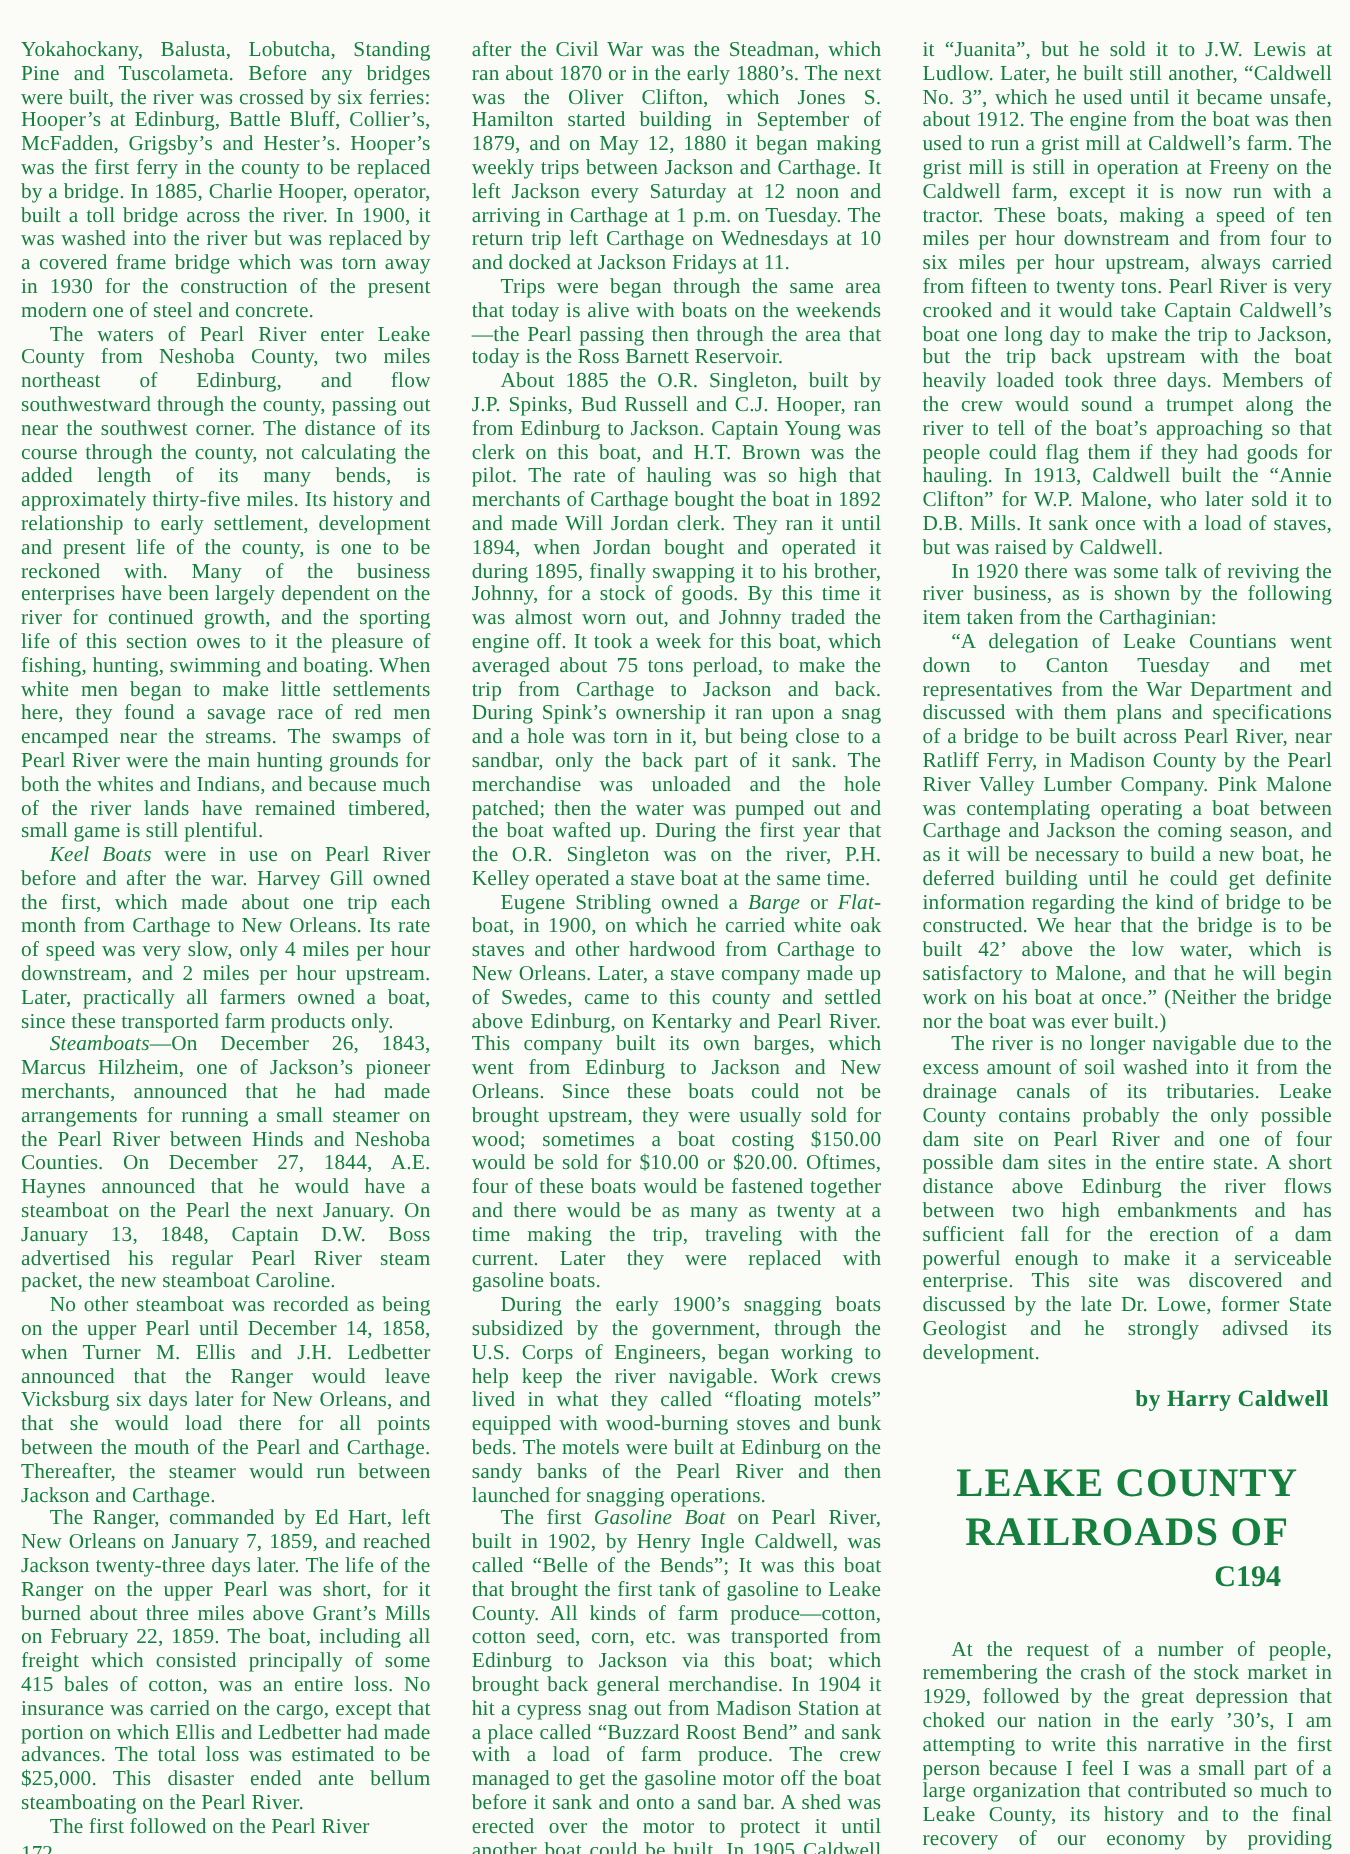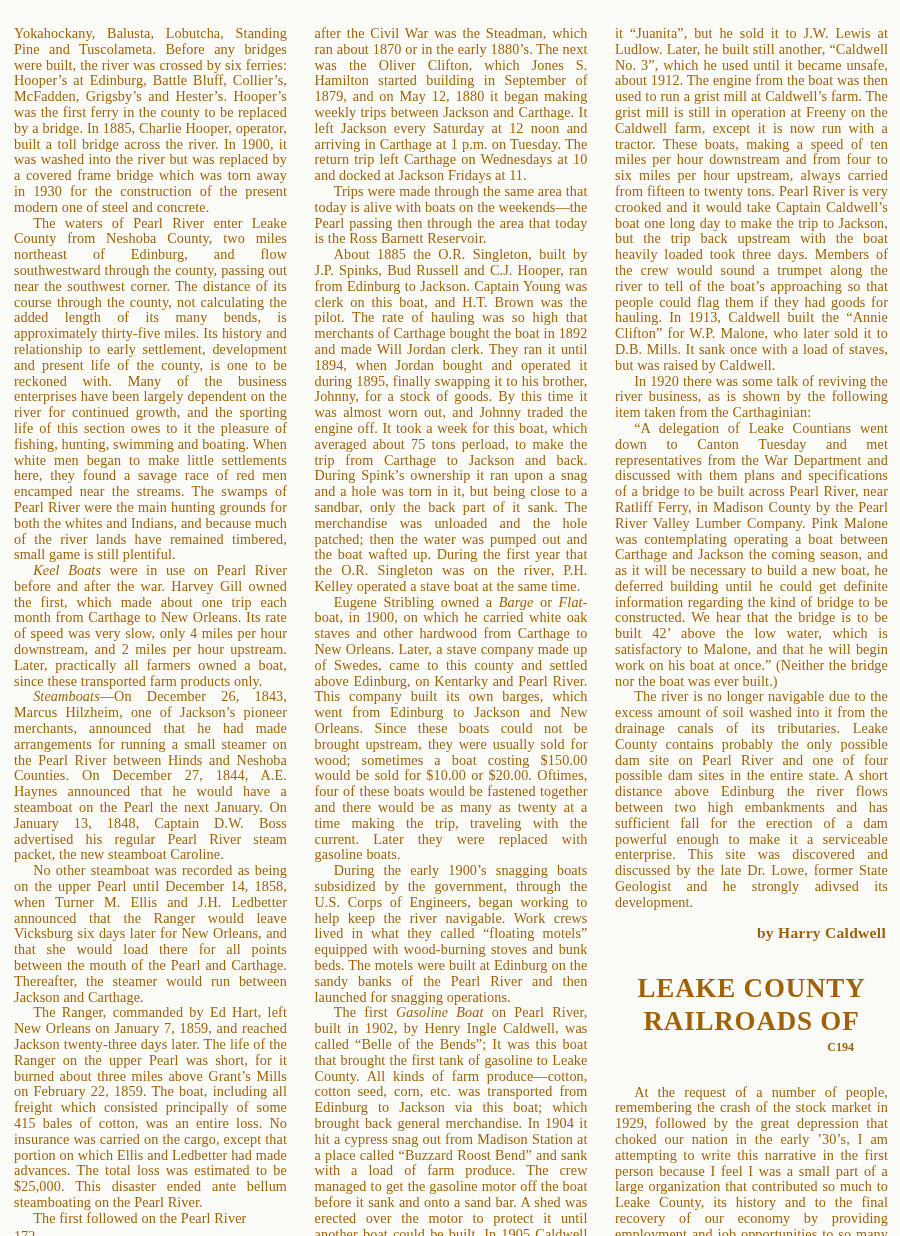--- a/index.html
+++ b/index.html
@@ -1,21 +1,21 @@
 <!DOCTYPE html>
 <html><head>
 <meta charset="utf-8">
 <style>
   html,body{margin:0;padding:0;background:#e8e8e4;}
   .page{
     position:relative;
     width:900px;height:1236px;
     margin:0 auto;
     background:#fbfbf8;
-    color:#a16207;
+    color:#15803d;
     overflow:hidden;
     box-sizing:border-box;
     padding:26px 12px 0 14px;
     font-family:"Liberation Serif", serif;
   }
   .columns{display:flex;justify-content:space-between;height:100%;}
   .col{width:273px;flex:0 0 273px;}
   .para{
     margin:0;
     font-size:14.2px;
@@ -44,21 +44,21 @@
     margin:30px 0 0 0;
     font-size:27px;
     font-weight:bold;
     text-align:center;
     line-height:33px;
     letter-spacing:0.8px;
   }
   .heading .hl{display:block;}
   .code{
     font-weight:bold;
-    font-size:12px;
+    font-size:20px;
     text-align:right;
     padding-right:34px;
     margin-top:2px;
   }
   .after-heading{margin-top:30px;}
 </style>
 </head>
 <body>
 
 <div class="page">
@@ -73,21 +73,21 @@
           <p class="para indent"><span>No other steamboat was recorded as being on the upper Pearl until December 14, 1858, when Turner M. Ellis and J.H. Ledbetter announced that the Ranger would leave Vicksburg six days later for New Orleans, and that she would load there for all points between the mouth of the Pearl and Carthage. Thereafter, the steamer would run between Jackson and Carthage.</span></p>
           <p class="para indent"><span>The Ranger, commanded by Ed Hart, left New Orleans on January 7, 1859, and reached Jackson twenty-three days later. The life of the Ranger on the upper Pearl was short, for it burned about three miles above Grant’s Mills on February 22, 1859. The boat, including all freight which consisted principally of some 415 bales of cotton, was an entire loss. No insurance was carried on the cargo, except that portion on which Ellis and Ledbetter had made advances. The total loss was estimated to be $25,000. This disaster ended ante bellum steamboating on the Pearl River.</span></p>
           <p class="para indent"><span>The first followed on the Pearl River</span></p>
         </div>
       <div class="pagenum">172</div>
     </div>
 
     <div class="col">
       <div>
           <p class="para"><span>after the Civil War was the Steadman, which ran about 1870 or in the early 1880’s. The next was the Oliver Clifton, which Jones S. Hamilton started building in September of 1879, and on May 12, 1880 it began making weekly trips between Jackson and Carthage. It left Jackson every Saturday at 12 noon and arriving in Carthage at 1 p.m. on Tuesday. The return trip left Carthage on Wednesdays at 10 and docked at Jackson Fridays at 11.</span></p>
-          <p class="para indent"><span>Trips were made through the same area that today is alive with boats on the weekends—the Pearl passing then through the area that today is the Ross Barnett Reservoir.</span></p>
+          <p class="para indent"><span>Trips were began through the same area that today is alive with boats on the weekends—the Pearl passing then through the area that today is the Ross Barnett Reservoir.</span></p>
           <p class="para indent"><span>About 1885 the O.R. Singleton, built by J.P. Spinks, Bud Russell and C.J. Hooper, ran from Edinburg to Jackson. Captain Young was clerk on this boat, and H.T. Brown was the pilot. The rate of hauling was so high that merchants of Carthage bought the boat in 1892 and made Will Jordan clerk. They ran it until 1894, when Jordan bought and operated it during 1895, finally swapping it to his brother, Johnny, for a stock of goods. By this time it was almost worn out, and Johnny traded the engine off. It took a week for this boat, which averaged about 75 tons perload, to make the trip from Carthage to Jackson and back. During Spink’s ownership it ran upon a snag and a hole was torn in it, but being close to a sandbar, only the back part of it sank. The merchandise was unloaded and the hole patched; then the water was pumped out and the boat wafted up. During the first year that the O.R. Singleton was on the river, P.H. Kelley operated a stave boat at the same time.</span></p>
           <p class="para indent"><span>Eugene Stribling owned a </span><span class="it">Barge</span><span> or </span><span class="it">Flat-</span><span>boat, in 1900, on which he carried white oak staves and other hardwood from Carthage to New Orleans. Later, a stave company made up of Swedes, came to this county and settled above Edinburg, on Kentarky and Pearl River. This company built its own barges, which went from Edinburg to Jackson and New Orleans. Since these boats could not be brought upstream, they were usually sold for wood; sometimes a boat costing $150.00 would be sold for $10.00 or $20.00. Oftimes, four of these boats would be fastened together and there would be as many as twenty at a time making the trip, traveling with the current. Later they were replaced with gasoline boats.</span></p>
           <p class="para indent"><span>During the early 1900’s snagging boats subsidized by the government, through the U.S. Corps of Engineers, began working to help keep the river navigable. Work crews lived in what they called “floating motels” equipped with wood-burning stoves and bunk beds. The motels were built at Edinburg on the sandy banks of the Pearl River and then launched for snagging operations.</span></p>
           <p class="para indent"><span>The first </span><span class="it">Gasoline Boat</span><span> on Pearl River, built in 1902, by Henry Ingle Caldwell, was called “Belle of the Bends”; It was this boat that brought the first tank of gasoline to Leake County. All kinds of farm produce—cotton, cotton seed, corn, etc. was transported from Edinburg to Jackson via this boat; which brought back general merchandise. In 1904 it hit a cypress snag out from Madison Station at a place called “Buzzard Roost Bend” and sank with a load of farm produce. The crew managed to get the gasoline motor off the boat before it sank and onto a sand bar. A shed was erected over the motor to protect it until another boat could be built. In 1905 Caldwell built another boat, calling</span></p>
         </div>
     </div>
 
     <div class="col">
       <div>
           <p class="para"><span>it “Juanita”, but he sold it to J.W. Lewis at Ludlow. Later, he built still another, “Caldwell No. 3”, which he used until it became unsafe, about 1912. The engine from the boat was then used to run a grist mill at Caldwell’s farm. The grist mill is still in operation at Freeny on the Caldwell farm, except it is now run with a tractor. These boats, making a speed of ten miles per hour downstream and from four to six miles per hour upstream, always carried from fifteen to twenty tons. Pearl River is very crooked and it would take Captain Caldwell’s boat one long day to make the trip to Jackson, but the trip back upstream with the boat heavily loaded took three days. Members of the crew would sound a trumpet along the river to tell of the boat’s approaching so that people could flag them if they had goods for hauling. In 1913, Caldwell built the “Annie Clifton” for W.P. Malone, who later sold it to D.B. Mills. It sank once with a load of staves, but was raised by Caldwell.</span></p>

